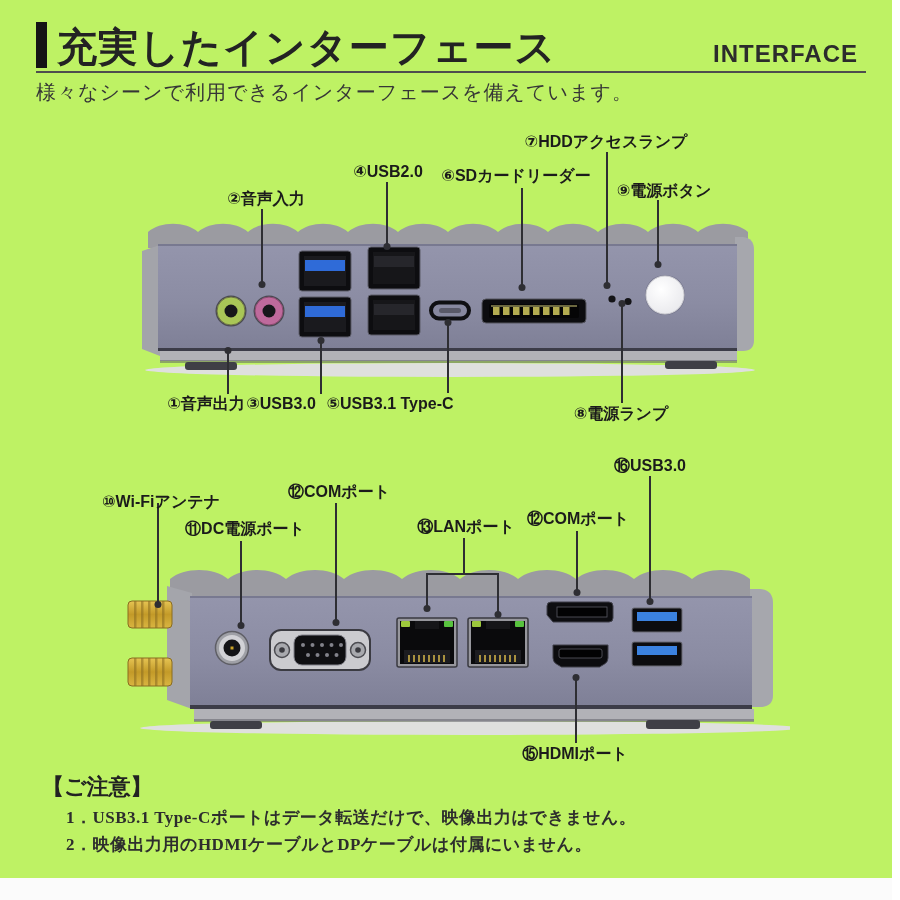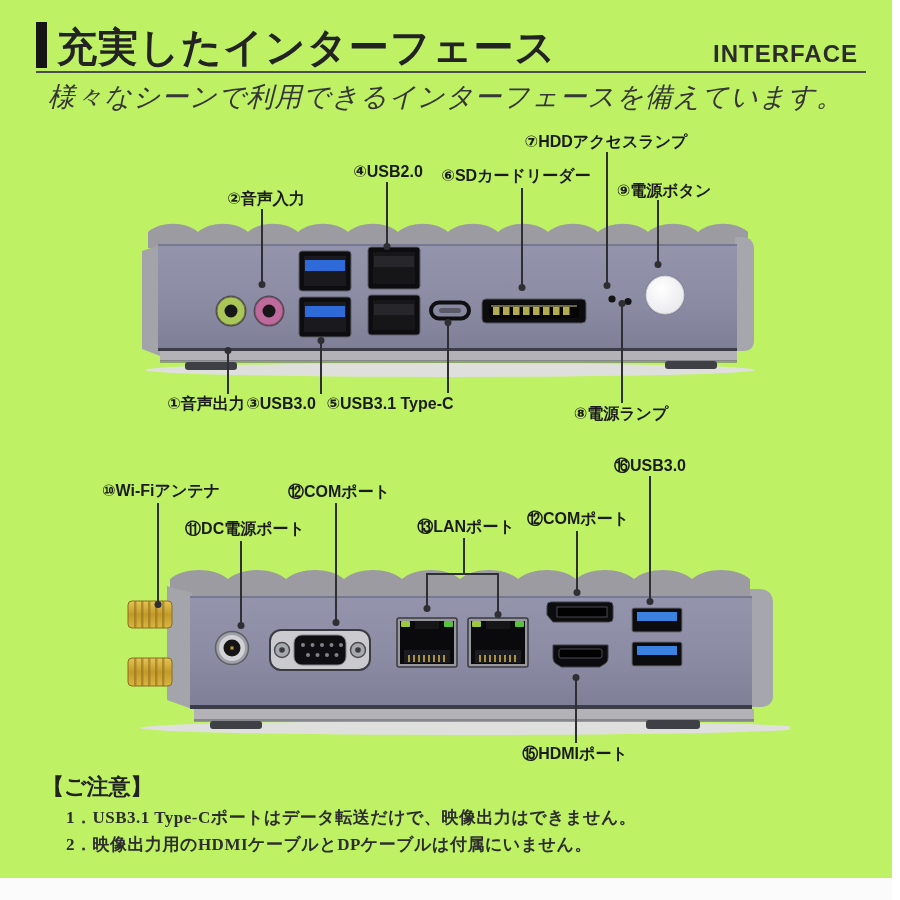--- a/index.html
+++ b/index.html
@@ -4,21 +4,21 @@
 <style>
   html,body{margin:0;padding:0;}
   body{font-family:"Liberation Sans","DejaVu Sans",sans-serif;}
   #page{position:relative;width:892px;height:900px;background:#bef264;overflow:hidden;}
   .bottom-strip{position:absolute;left:0;top:878px;width:900px;height:22px;background:#fbfbfb;}
   
   .accent-bar{position:absolute;left:36px;top:22px;width:11px;height:46px;background:#151515;}
   .title{position:absolute;left:57px;top:20px;font-size:40px;font-weight:800;color:#232323;letter-spacing:1px;white-space:nowrap;}
   .title-en{position:absolute;right:34px;top:40px;font-size:24px;font-weight:600;color:#2c2c2c;letter-spacing:1px;text-align:center;}
   .rule{position:absolute;left:36px;top:71px;width:830px;height:2px;background:#4e4e4e;}
-  .subtitle{position:absolute;left:48px;top:79px;font-size:27px;font-weight:500;color:#363636;letter-spacing:1px;white-space:nowrap;font-style:italic;}
+  .subtitle{position:absolute;left:36px;top:79px;font-size:20px;font-weight:500;color:#363636;letter-spacing:1px;white-space:nowrap;}
   
   .lbl{position:absolute;transform:translateX(-50%);font-size:16px;font-weight:700;color:#1b1b1b;white-space:nowrap;z-index:6;}
   .line{position:absolute;width:2px;background:#2e2e33;z-index:5;}
   .hline{position:absolute;height:2px;background:#2e2e33;z-index:5;}
   .line.dot-b::after,.line.dot-t::after{content:"";position:absolute;left:50%;transform:translateX(-50%);width:7px;height:7px;border-radius:50%;background:#2e2e33;}
   .line.dot-b::after{bottom:-3px;}
   .line.dot-t::after{top:-3px;}
   .dev{position:absolute;z-index:1;}
   
   .notes-heading{position:absolute;left:42px;top:772px;font-size:22px;font-weight:700;color:#222;}
@@ -251,21 +251,21 @@
       <rect x="449" y="89" width="43" height="9" rx="2" fill="#020203" stroke="#5a5a64" stroke-width="0.8"></rect>
     </g>
     <g>
       <rect x="522" y="48" width="50" height="24" rx="2" fill="#0c0c0f" stroke="#6a6a75" stroke-width="1"></rect>
       <rect x="527" y="52" width="40" height="9" fill="#3b82e0"></rect>
       <rect x="522" y="82" width="50" height="24" rx="2" fill="#0c0c0f" stroke="#6a6a75" stroke-width="1"></rect>
       <rect x="527" y="86" width="40" height="9" fill="#3b82e0"></rect>
     </g>
   </svg>
 
-  <div class="lbl" style="left:161px;top:481px">⑩Wi-Fiアンテナ</div>
+  <div class="lbl" style="left:161px;top:492px">⑩Wi-Fiアンテナ</div>
   <div class="lbl" style="left:245px;top:519px">⑪DC電源ポート</div>
   <div class="lbl" style="left:339px;top:482px">⑫COMポート</div>
   <div class="lbl" style="left:466px;top:517px">⑬LANポート</div>
   <div class="lbl" style="left:578px;top:509px">⑫COMポート</div>
   <div class="lbl" style="left:650px;top:456px">⑯USB3.0</div>
   <div class="lbl" style="left:575px;top:744px">⑮HDMIポート</div>
 
   <div class="line dot-b" style="left:157px;top:503px;height:102px"></div>
   <div class="line dot-b" style="left:240px;top:541px;height:85px"></div>
   <div class="line dot-b" style="left:335px;top:503px;height:120px"></div>

